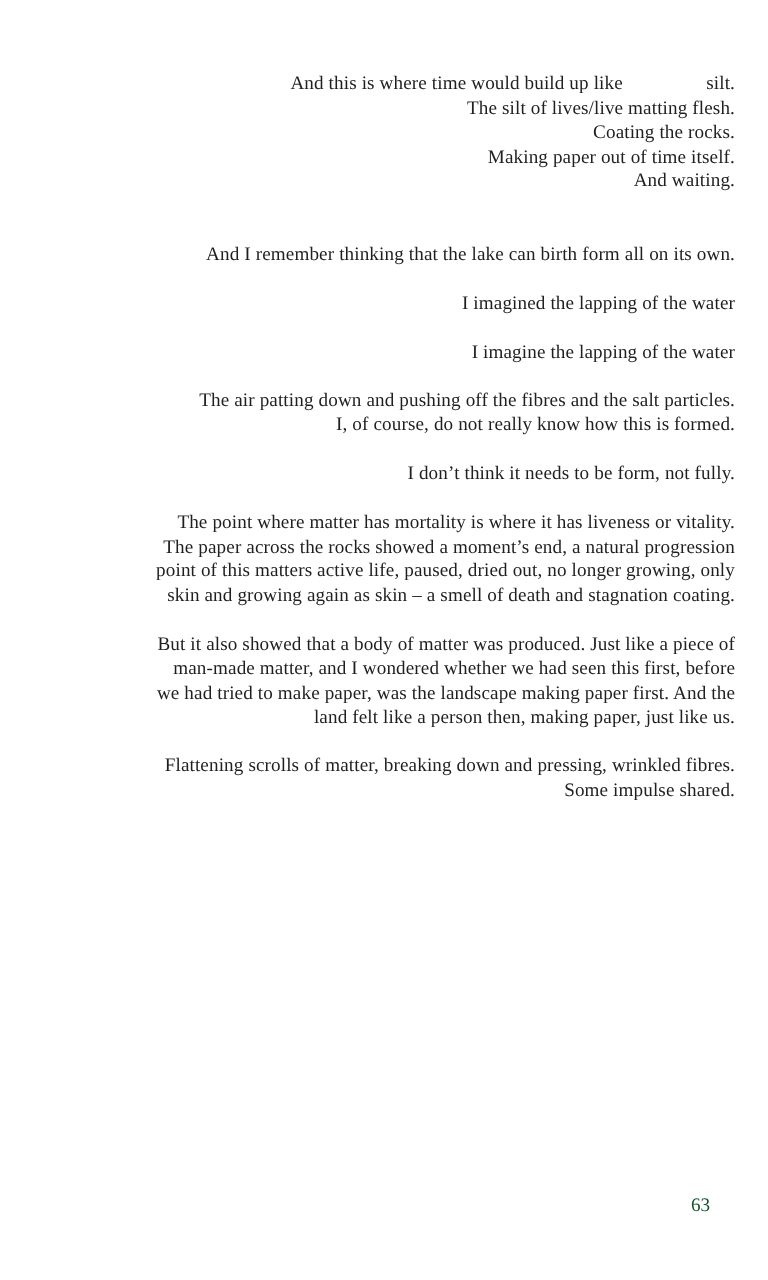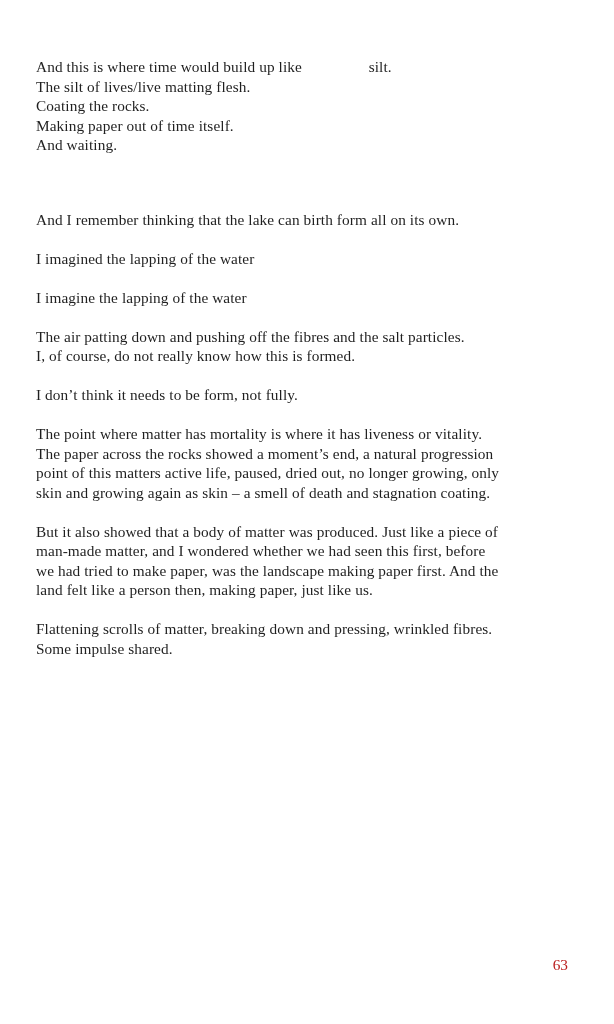--- a/index.html
+++ b/index.html
@@ -22,31 +22,32 @@
     top: 57px;
     left: 36px;
     width: 552px;
     font-size: 15.3px;
     line-height: 19.5px;
     letter-spacing: 0.1px;
   }
   .para {
     margin: 0 0 19.5px 0;
     white-space: pre-wrap;
+    text-align: right;
   }
   .para.extra-gap {
-    margin-top: 55px;
+    margin-top: 39px;
   }
   .page-number {
     position: absolute;
     top: 955px;
     right: 46px;
     font-size: 15.3px;
     line-height: 19.5px;
-    color: #b91c1c;
+    color: #14532d;
   }
 </style>
 </head>
 <body>
 
 <div class="page">
   <div class="text-body">
     <div class="para">And this is where time would build up like                 silt.
 The silt of lives/live matting flesh.
 Coating the rocks.

